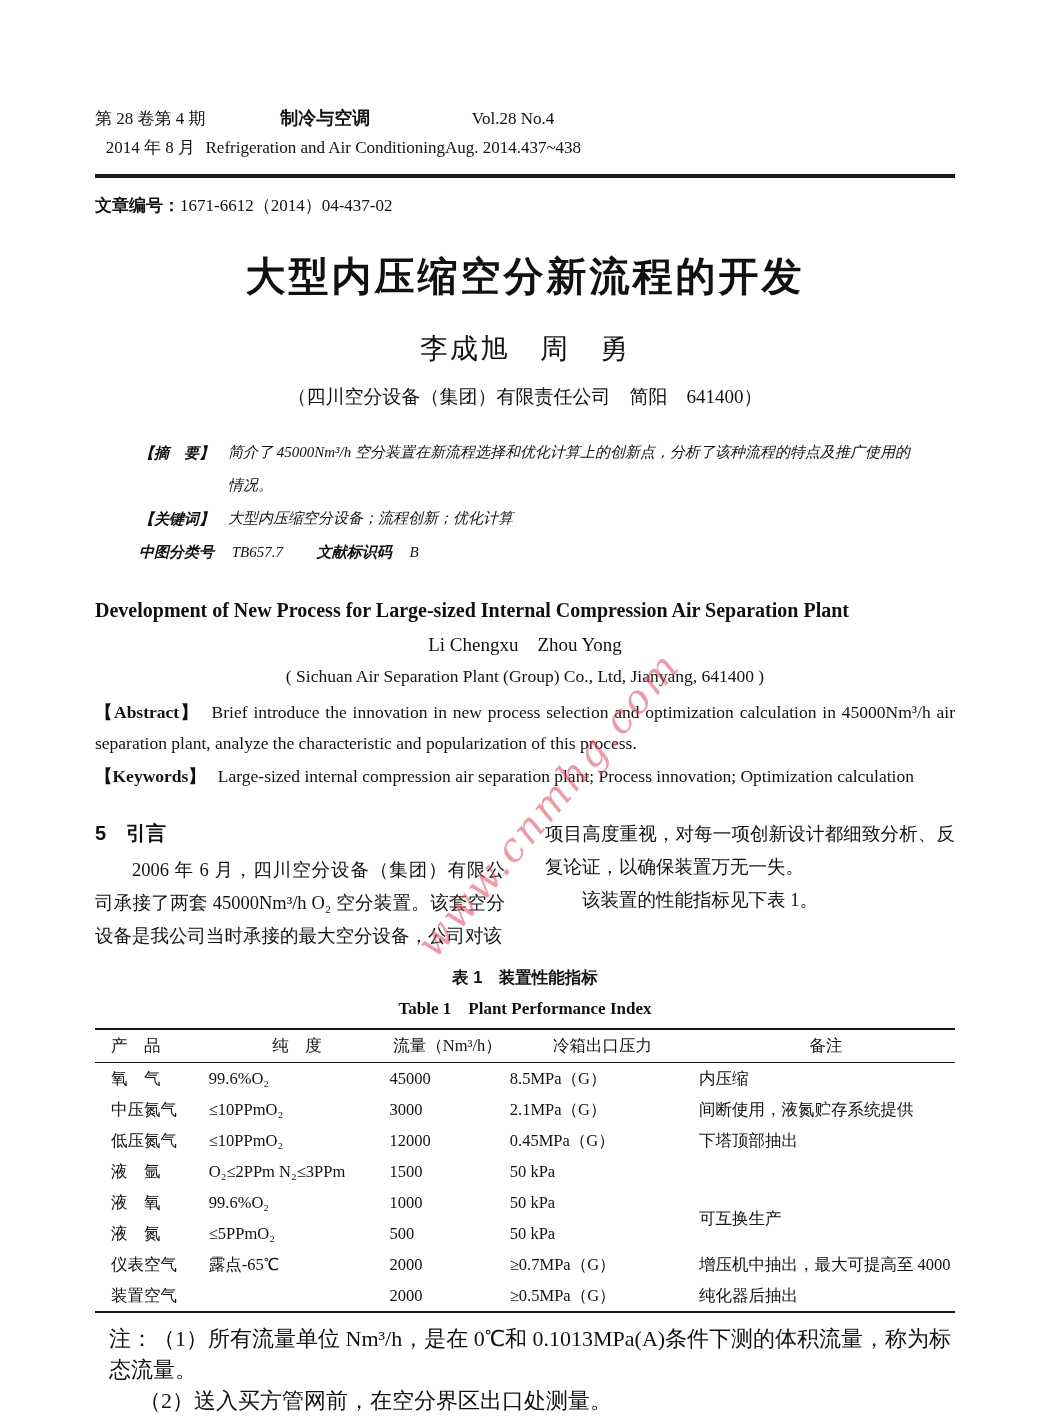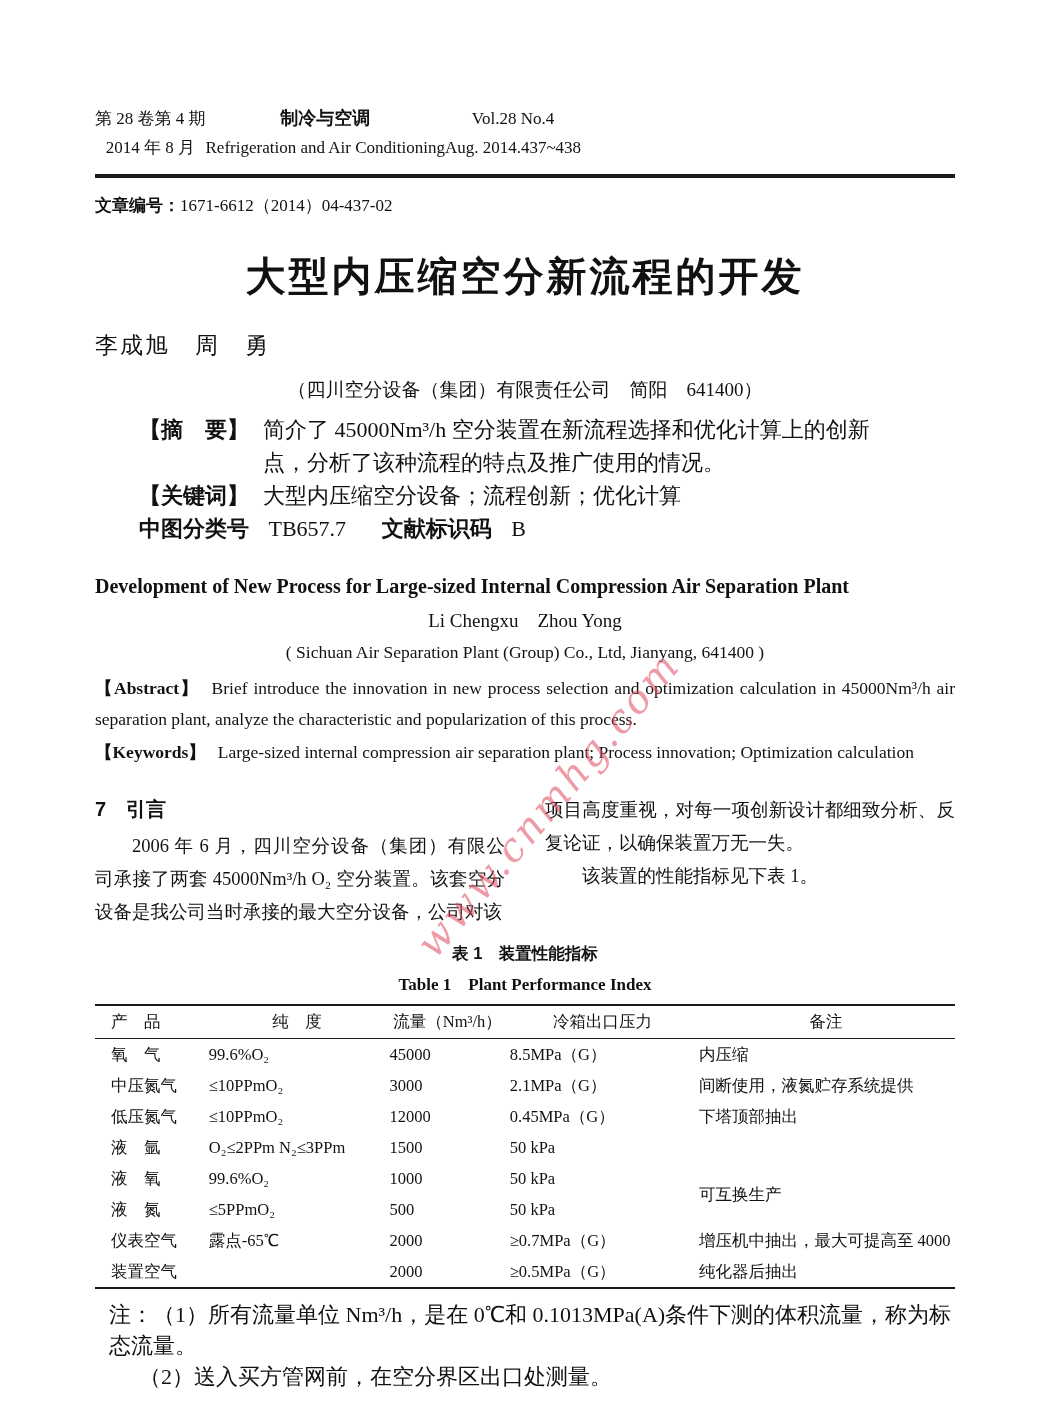--- a/index.html
+++ b/index.html
@@ -28,25 +28,25 @@
 
   .article-no { margin-top: 16px; font-size: 17px; }
   .article-no .lbl { font-family: "Liberation Sans", sans-serif; font-weight: bold; }
 
   
   .title-cn {
     margin-top: 32px; text-align: center;
     font-family: "Liberation Sans", sans-serif; font-weight: bold;
     font-size: 40px; letter-spacing: 3px;
   }
-  .authors-cn { margin-top: 26px; font-size: 23px; letter-spacing: 2px; }
+  .authors-cn { margin-top: 26px; text-align: center; font-size: 28px; letter-spacing: 2px; }
   .affil-cn   { margin-top: 16px; text-align: center; font-size: 19px; }
 
   
-  .abs-block { margin-top: 10px; padding: 0 42px 0 44px; font-size: 22px; line-height: 33px; }
+  .abs-block { margin-top: 26px; padding: 0 42px 0 44px; font-size: 15px; line-height: 33px; font-style: italic; }
   .hang { display: flex; }
   .hang .lbl { font-family: "Liberation Sans", sans-serif; font-weight: bold; flex: 0 0 auto; margin-right: 14px; }
   .hang .txt { flex: 1 1 auto; }
   .class-line { margin-top: 0; }
   .class-line .lbl { font-family: "Liberation Sans", sans-serif; font-weight: bold; }
   .class-line .val { margin-left: 14px; margin-right: 30px; }
 
   
   .en-title { margin-top: 30px; text-align: left; font-weight: bold; font-size: 20px; }
   .en-authors { margin-top: 10px; text-align: center; font-size: 19px; }
@@ -144,21 +144,21 @@
   <div class="en-affil">( Sichuan Air Separation Plant (Group) Co., Ltd, Jianyang, 641400 )</div>
   <div class="en-abs">
     <span class="lbl">【Abstract】</span><span>Brief introduce the innovation in new process selection and optimization calculation in 45000Nm³/h air separation plant, analyze the characteristic and popularization of this process.</span>
   </div>
   <div class="en-kw">
     <span class="lbl">【Keywords】</span><span>Large-sized internal compression air separation plant; Process innovation; Optimization calculation</span>
   </div>
 
   <div class="cols">
     <div class="col-l">
-      <div class="h1-cn">7　引言</div>
+      <div class="h1-cn">5　引言</div>
       <div class="indent">2006 年 6 月，四川空分设备（集团）有限公司承接了两套 45000Nm³/h O₂ 空分装置。该套空分设备是我公司当时承接的最大空分设备，公司对该</div>
     </div>
     <div class="col-r">
       <div>项目高度重视，对每一项创新设计都细致分析、反复论证，以确保装置万无一失。</div>
       <div class="indent">该装置的性能指标见下表 1。</div>
     </div>
   </div>
 
   <div class="tbl-title-cn">表 1　装置性能指标</div>
   <div class="tbl-title-en">Table 1　Plant Performance Index</div>

